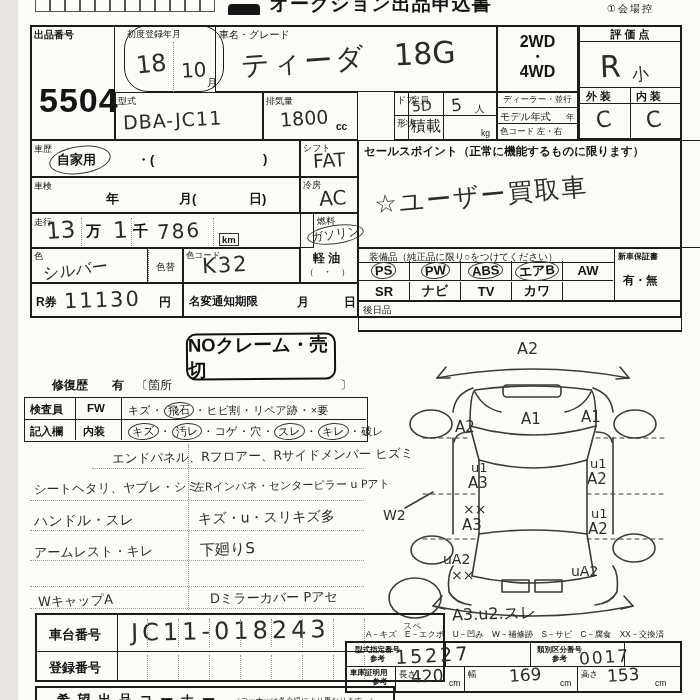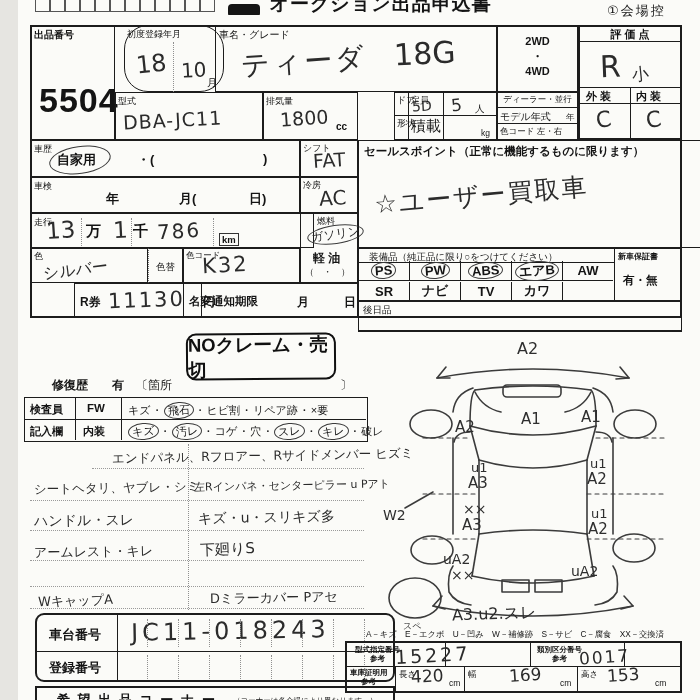--- a/index.html
+++ b/index.html
@@ -47,21 +47,21 @@
       <div class="hdrbox" style="left:135px;"></div>
       <div class="hdrbox" style="left:150px;"></div>
       <div class="hdrbox" style="left:165px;"></div>
 </div>
 <div class="abs" style="left:228px;top:0;width:300px;height:15px;overflow:hidden;">
   <div style="margin-top:-9px;white-space:nowrap;">
     <span style="display:inline-block;width:32px;height:13px;background:#151515;border-radius:4px;vertical-align:bottom;margin-right:5px;"></span>
     <span class="pl b" style="font-size:19px;letter-spacing:1px;">オークション出品申込書</span>
   </div>
 </div>
-<div class="abs pl" style="left:607px;top:2px;font-size:13px;letter-spacing:2px;">①会場控</div>
+<div class="abs pl" style="left:607px;top:2px;font-size:10px;letter-spacing:2px;">①会場控</div>
 
 <div class="cell cell2" style="left:30px;top:25px;width:652px;height:293px;"></div>
 
 <div class="cell" style="left:30px;top:25px;width:85px;height:115px;">
   <span class="abs pl b" style="left:3px;top:2px;font-size:10px;">出品番号</span>
   <span class="abs pl b" style="left:8px;top:55px;font-size:34px;letter-spacing:1px;">5504</span>
 </div>
 
 <div class="cell" style="left:124px;top:25px;width:100px;height:67px;border-radius:24px;">
   <span class="abs pl" style="left:2px;top:2px;font-size:9px;">初度登録年月</span>
@@ -71,21 +71,21 @@
   <span class="abs pl" style="left:82px;top:50px;font-size:10px;">月</span>
 </div>
 
 <div class="cell" style="left:215px;top:25px;width:282px;height:67px;">
   <span class="abs pl" style="left:3px;top:2px;font-size:10px;">車名・グレード</span>
   <span class="abs hw" style="left:25px;top:17px;font-size:28px;letter-spacing:3px;transform:rotate(-4deg);">ティーダ</span>
   <span class="abs hw" style="left:178px;top:10px;font-size:30px;transform:rotate(-3deg);">18G</span>
 </div>
 
 <div class="cell" style="left:497px;top:25px;width:81px;height:67px;">
-  <div class="abs pl b" style="left:0;top:8px;width:100%;text-align:center;font-size:11px;line-height:15px;">
+  <div class="abs pl b" style="left:0;top:8px;width:100%;text-align:center;font-size:16px;line-height:15px;">
     <div>2WD</div>
     <div>・</div>
     <div>4WD</div>
   </div>
 </div>
 
 <div class="cell cell2" style="left:578px;top:25px;width:104px;height:115px;">
   <div class="abs pl b" style="left:0;top:0;width:100%;height:15px;text-align:center;font-size:11px;border-bottom:1px solid #1c1c1c;box-sizing:border-box;">評 価 点</div>
   <span class="abs hw" style="left:20px;top:22px;font-size:30px;transform:rotate(-2deg);">R</span>
   <span class="abs hw" style="left:52px;top:36px;font-size:17px;transform:rotate(-6deg);">小</span>
@@ -184,21 +184,21 @@
   <span class="abs hw" style="left:12px;top:11px;font-size:16px;transform:rotate(-7deg);">シルバー</span>
 </div>
 <div class="cell" style="left:148px;top:248px;width:35px;height:35px;border-left:1px dotted #777;">
   <div class="abs pl" style="left:0;top:12px;width:100%;text-align:center;font-size:9.5px;">色替</div>
 </div>
 <div class="cell" style="left:183px;top:248px;width:117px;height:35px;">
   <span class="abs pl" style="left:2px;top:1px;font-size:8.5px;">色コード</span>
   <span class="abs hw" style="left:18px;top:4px;font-size:21px;letter-spacing:2px;transform:rotate(-3deg);">K32</span>
 </div>
 
-<div class="cell" style="left:30px;top:283px;width:128px;height:35px;margin-left:44px;">
+<div class="cell" style="left:30px;top:283px;width:153px;height:35px;">
   <span class="abs pl b" style="left:5px;top:10px;font-size:12px;">R券</span>
   <span class="abs hw" style="left:33px;top:4px;font-size:21px;letter-spacing:2px;transform:rotate(-2deg);">11130</span>
   <span class="abs pl b" style="left:128px;top:10px;font-size:12px;">円</span>
 </div>
 <div class="cell" style="left:183px;top:283px;width:175px;height:35px;">
   <span class="abs pl b" style="left:5px;top:10px;font-size:11.5px;">名変通知期限</span>
   <span class="abs pl b" style="left:113px;top:10px;font-size:12px;">月</span>
   <span class="abs pl b" style="left:160px;top:10px;font-size:12px;">日</span>
 </div>
 
@@ -352,21 +352,21 @@
   <text x="68" y="228" font-size="14">uA2</text>
   <text x="76" y="244" font-size="14">××</text>
   <text x="196" y="240" font-size="14">uA2</text>
   <text x="8" y="184" font-size="14">W2</text>
   <text x="28" y="293" font-size="9">スペ</text>
 </svg>
 <span class="abs hw" style="left:452px;top:604px;font-size:16px;transform:rotate(-2deg);">A3.u2.スレ</span>
 
 <div class="abs pl" style="left:366px;top:629px;font-size:8.3px;white-space:nowrap;">A－キズ　E－エクボ　U－凹み　W－補修跡　S－サビ　C－腐食　XX－交換済</div>
 
-<div class="cell cell2" style="left:35px;top:613px;width:360px;height:69px;border-radius:9px;">
+<div class="cell cell2" style="left:35px;top:613px;width:410px;height:69px;">
   <div class="hline" style="left:0;top:36px;width:356px;"></div>
   <div class="vline" style="left:80px;top:0;height:65px;"></div>
   <span class="abs pl b" style="left:12px;top:11px;font-size:13px;">車台番号</span>
   <span class="abs pl b" style="left:12px;top:44px;font-size:13px;">登録番号</span>
   <span class="abs hw" style="left:94px;top:2px;font-size:24px;letter-spacing:4px;transform:rotate(-1deg);">JC11-018243</span>
   <div class="dotv" style="left:110px;top:4px;height:28px;"></div>
       <div class="dotv" style="left:141px;top:4px;height:28px;"></div>
       <div class="dotv" style="left:172px;top:4px;height:28px;"></div>
       <div class="dotv" style="left:203px;top:4px;height:28px;"></div>
       <div class="dotv" style="left:234px;top:4px;height:28px;"></div>
@@ -399,21 +399,21 @@
   <div class="abs pl b" style="left:8px;top:2px;font-size:7.5px;line-height:9px;text-align:center;">
     <div>型式指定番号</div>
     <div>参考</div>
   </div>
   <span class="abs hw" style="left:48px;top:1px;font-size:19px;letter-spacing:3px;transform:rotate(-3deg);">15227</span>
   <div class="abs pl b" style="left:190px;top:2px;font-size:7.5px;line-height:9px;text-align:center;">
     <div>類別区分番号</div>
     <div>参考</div>
   </div>
   <span class="abs hw" style="left:232px;top:4px;font-size:17px;letter-spacing:2px;transform:rotate(-4deg);">0017</span>
-  <div class="abs pl b" style="left:3px;top:25px;font-size:7.5px;line-height:9px;text-align:center;">
+  <div class="abs pl b" style="left:3px;top:25px;font-size:7.5px;line-height:9px;text-align:right;">
     <div>車庫証明用</div>
     <div>参考</div>
   </div>
   <span class="abs pl" style="left:52px;top:26px;font-size:8.5px;">長さ</span>
   <span class="abs hw" style="left:64px;top:23px;font-size:17px;transform:rotate(-3deg);">420</span>
   <span class="abs pl" style="left:102px;top:35px;font-size:8.5px;">cm</span>
   <span class="abs pl" style="left:121px;top:26px;font-size:8.5px;">幅</span>
   <span class="abs hw" style="left:162px;top:22px;font-size:17px;transform:rotate(-4deg);">169</span>
   <span class="abs pl" style="left:213px;top:35px;font-size:8.5px;">cm</span>
   <span class="abs pl" style="left:234px;top:26px;font-size:8.5px;">高さ</span>

